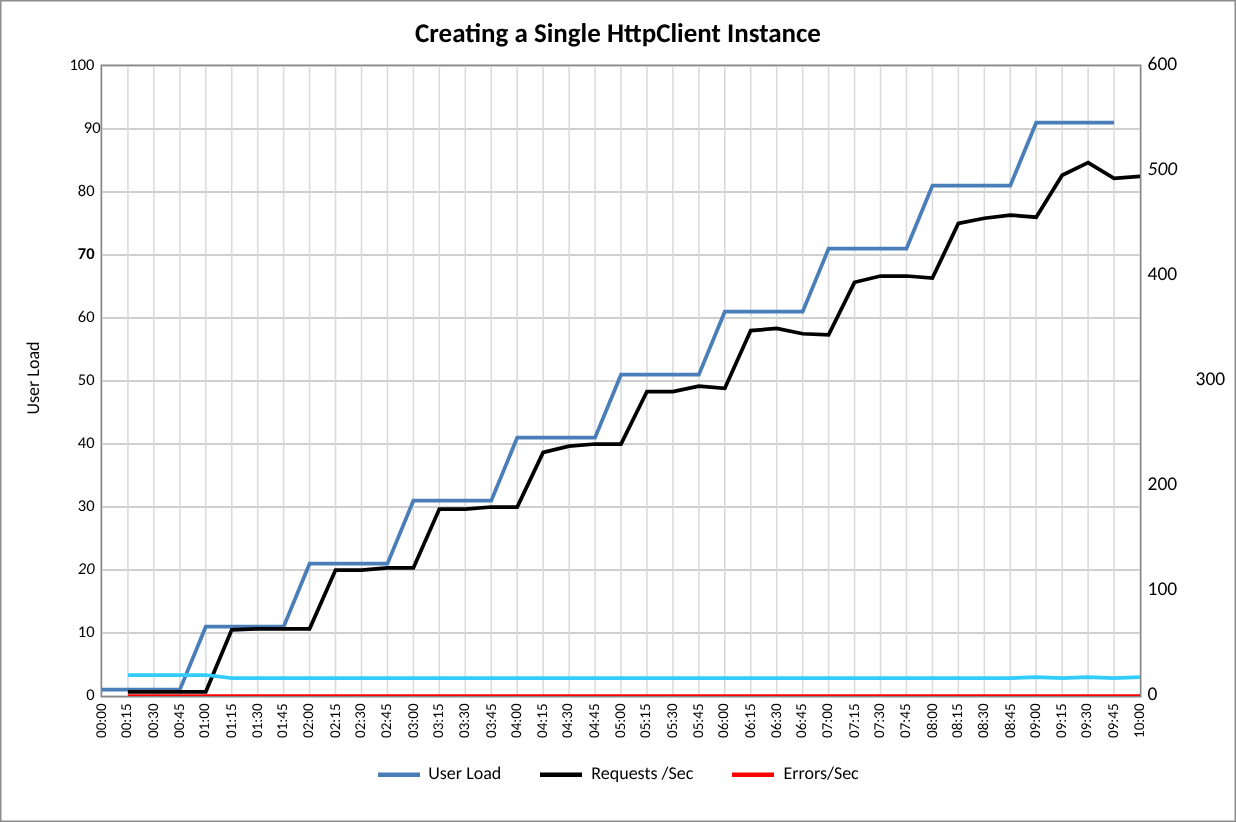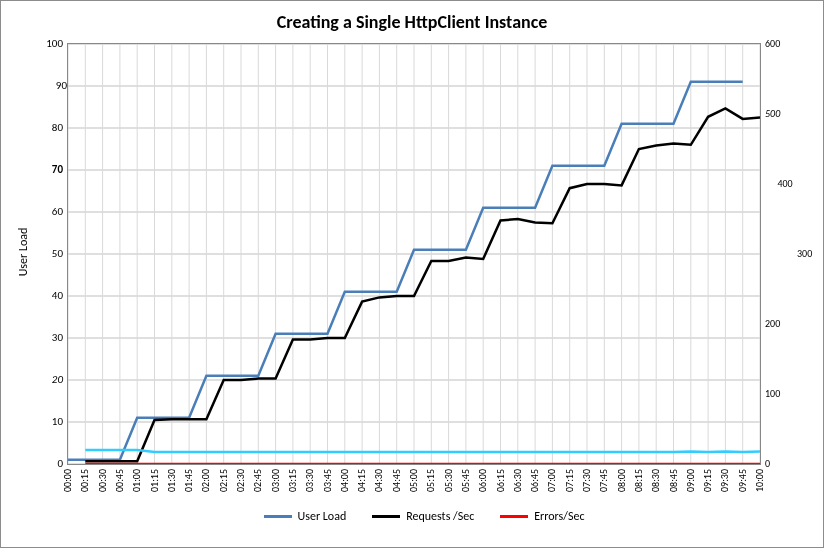--- a/index.html
+++ b/index.html
@@ -10,21 +10,20 @@
     background: #ffffff;
     font-family: "Calibri", "Segoe UI", Arial, sans-serif;
     color: #000;
   }
   .frame {
     box-sizing: border-box;
     width: 824px;
     height: 548px;
     border: 1px solid #8c8c8c;
     position: relative;
-    padding-left: 12px;
   }
   .title {
     position: absolute;
     top: 10px;
     left: 0;
     width: 100%;
     text-align: center;
     font-size: 18px;
     font-weight: bold;
   }
@@ -44,21 +43,21 @@
   }
   .tick-left {
     position: absolute;
     font-size: 11px;
     text-align: right;
     width: 40px;
     transform: translateY(-50%);
   }
   .tick-right {
     position: absolute;
-    font-size: 10px;
+    font-size: 13px;
     text-align: left;
     width: 40px;
     transform: translateY(-50%);
   }
   .tick-bottom {
     position: absolute;
     font-size: 10px;
     transform: rotate(-90deg) translate(-100%, -50%);
     transform-origin: left top;
     white-space: nowrap;
@@ -167,21 +166,21 @@
     <div class="tick-left" style="left: 22px; top: 252px;">50</div>
     <div class="tick-left" style="left: 22px; top: 210px;">60</div>
     <div class="tick-left" style="left: 22px; top: 168px; font-weight: bold;">70</div>
     <div class="tick-left" style="left: 22px; top: 126px;">80</div>
     <div class="tick-left" style="left: 26px; top: 84px;">90</div>
     <div class="tick-left" style="left: 22px; top: 42px;">100</div>
     <div class="tick-right" style="left: 764px; top: 462px;">0</div>
     <div class="tick-right" style="left: 764px; top: 392px;">100</div>
     <div class="tick-right" style="left: 764px; top: 322px;">200</div>
     <div class="tick-right" style="left: 796px; top: 252px;">300</div>
-    <div class="tick-right" style="left: 764px; top: 182px; text-align: center;">400</div>
+    <div class="tick-right" style="left: 764px; top: 182px;">400</div>
     <div class="tick-right" style="left: 764px; top: 112px; font-style: italic;">500</div>
     <div class="tick-right" style="left: 764px; top: 42px;">600</div>
     <div class="tick-bottom" style="left: 66px; top: 468px;">00:00</div>
     <div class="tick-bottom" style="left: 83.3px; top: 468px;">00:15</div>
     <div class="tick-bottom" style="left: 100.6px; top: 468px;">00:30</div>
     <div class="tick-bottom" style="left: 117.9px; top: 468px;">00:45</div>
     <div class="tick-bottom" style="left: 135.2px; top: 468px;">01:00</div>
     <div class="tick-bottom" style="left: 152.5px; top: 468px;">01:15</div>
     <div class="tick-bottom" style="left: 169.8px; top: 468px;">01:30</div>
     <div class="tick-bottom" style="left: 187.1px; top: 468px;">01:45</div>

